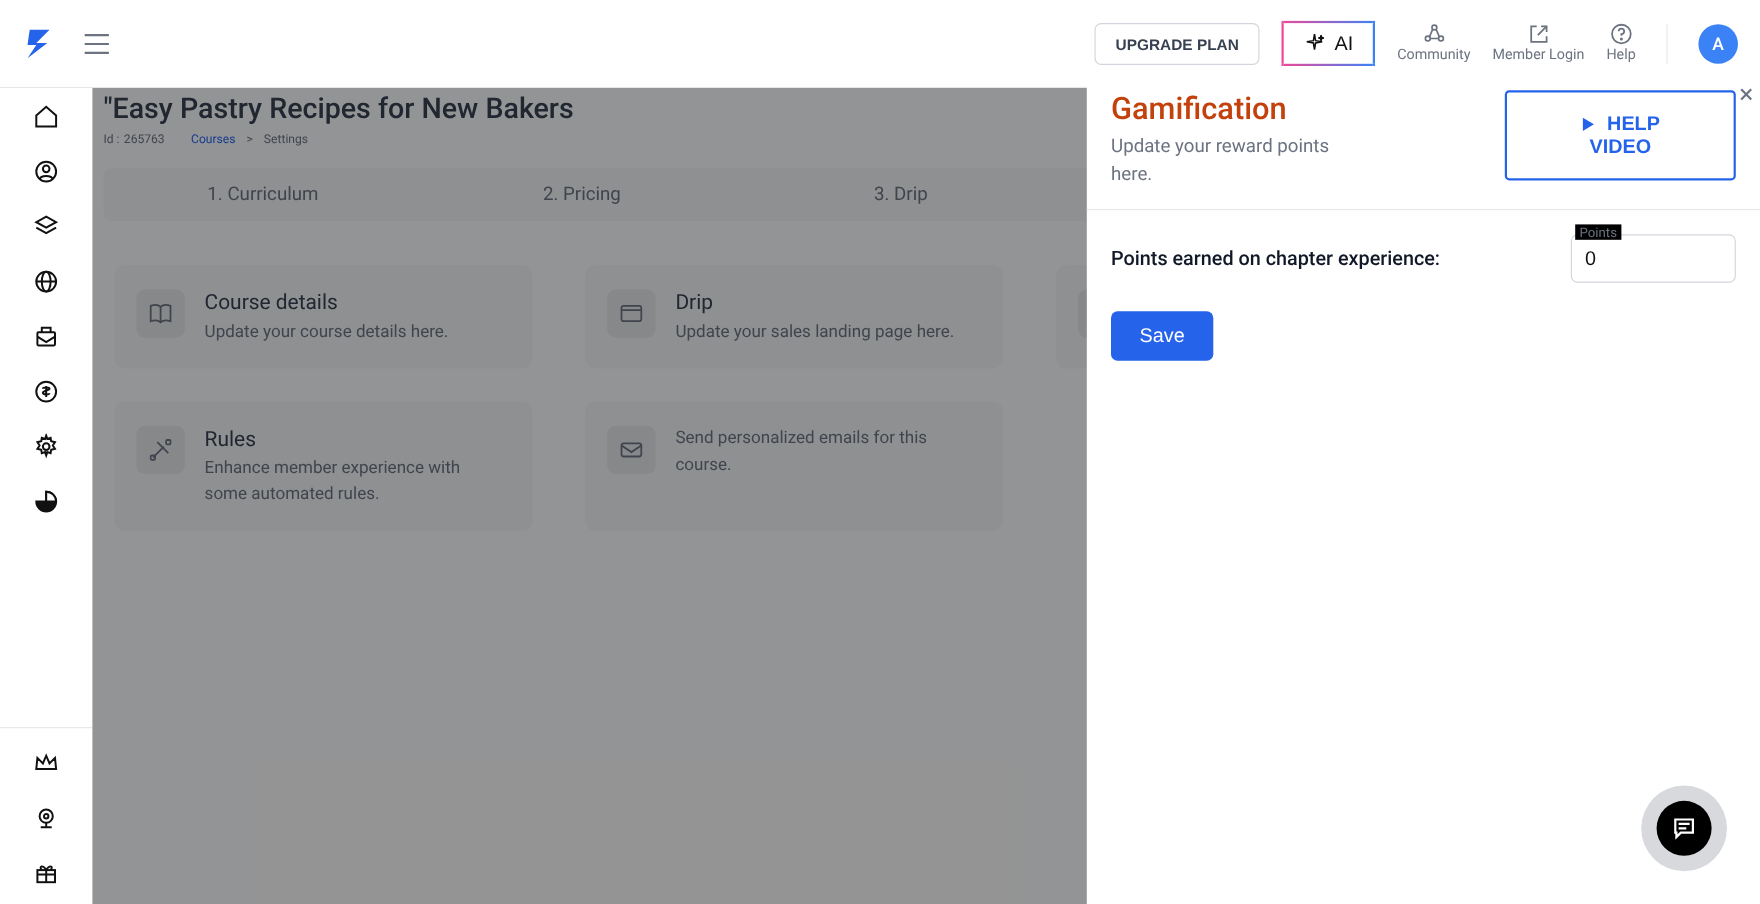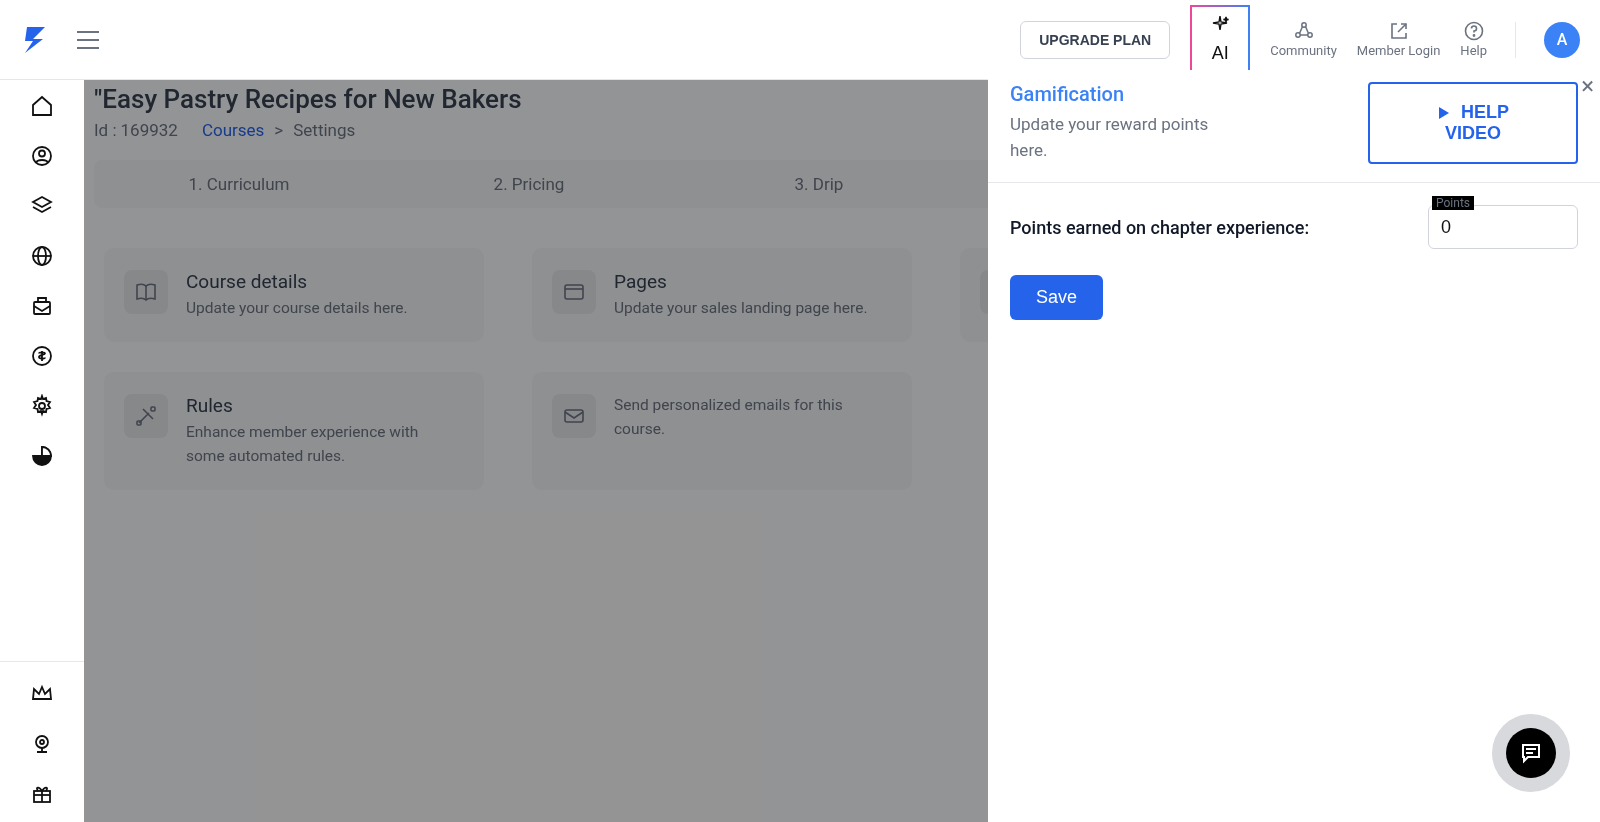--- a/index.html
+++ b/index.html
@@ -5,52 +5,52 @@
   * { box-sizing: border-box; margin: 0; padding: 0; }
   html, body { width: 1600px; height: 822px; font-family: -apple-system, BlinkMacSystemFont, "Segoe UI", Roboto, Arial, sans-serif; overflow: hidden; background: #fff; }
   
   
   .header { height: 80px; display: flex; align-items: center; border-bottom: 1px solid #e5e7eb; padding: 0 20px; position: relative; z-index: 50; background: #fff;}
   .header-left { display: flex; align-items: center; gap: 24px; }
   .logo { width: 32px; height: 32px; display:flex; align-items:center; justify-content:center;}
   .burger { cursor:pointer; display:flex; align-items:center;}
   .header-right { margin-left: auto; display: flex; align-items: center; gap: 20px; }
   .upgrade-btn { border: 1px solid #d1d5db; border-radius: 6px; padding: 10px 18px; font-size: 14px; font-weight: 600; color:#374151; background:#fff; cursor:pointer;}
-  .ai-btn { border: 2px solid; border-image: linear-gradient(90deg,#ec4899,#3b82f6) 1; border-radius: 6px; padding: 8px 18px; font-size: 18px; font-weight:500; color:#111; background:#fff; display:flex; align-items:center; gap:8px; cursor:pointer;flex-direction:column;}
+  .ai-btn { border: 2px solid; border-image: linear-gradient(90deg,#ec4899,#3b82f6) 1; border-radius: 6px; padding: 8px 18px; font-size: 18px; font-weight:500; color:#111; background:#fff; display:flex; align-items:center; gap:8px; cursor:pointer;}
   .hdr-item { display:flex; flex-direction:column; align-items:center; color:#6b7280; font-size:13px; gap:2px; cursor:pointer;}
   .vdiv { width:1px; height:36px; background:#e5e7eb; margin:0 8px;}
   .avatar { width:36px; height:36px; border-radius:50%; background:#3b82f6; color:#fff; display:flex; align-items:center; justify-content:center; font-weight:500; cursor:pointer;}
   
   
   .sidebar { position:absolute; top:70px; left:0; bottom:0; width:84px; background:#fff; display:flex; flex-direction:column; align-items:center; padding-top:14px; z-index:40;}
   .sb-icon { width:44px; height:44px; display:flex; align-items:center; justify-content:center; margin-bottom:6px; border-radius:6px; cursor:pointer;}
   .sb-spacer { flex:1; }
   .sb-divider { width:100%; height:1px; background:#e5e7eb; margin-bottom:10px;}
   
   
   .main { position:absolute; top:70px; left:84px; right:0; bottom:0; background:#f6f7f9;}
   .page-head { padding: 14px 10px 8px 10px; }
   .page-title { font-size:26px; font-weight:500; color:#374151; margin-bottom:6px;}
-  .breadcrumb { font-size:17px; color:#6b7280; display:flex; gap:10px; }
+  .breadcrumb { font-size:11px; color:#6b7280; display:flex; gap:10px; }
   .breadcrumb .link { color:#2563eb; cursor:pointer;}
   .tabs { margin:12px 10px 0 10px; background:#eef0f2; border-radius:8px; display:flex; padding: 14px 0; }
   .tab { flex-basis: 290px; text-align:center; font-size:17px; color:#6b7280; cursor:pointer;}
   .cards { padding: 40px 20px; display:grid; grid-template-columns: 380px 380px 380px; gap: 30px 48px; }
   .card { background:#eef0f2; border-radius:10px; padding:22px 20px; display:flex; gap:18px; align-items:flex-start; cursor:pointer;}
   .card-icon { width:44px; height:44px; border-radius:8px; background:#e0e3e7; display:flex; align-items:center; justify-content:center; flex-shrink:0;}
   .card-title { font-size:19px; color:#374151; margin-bottom:4px;}
   .card-desc { font-size:15.5px; color:#6b7280; line-height:1.5; max-width:260px;}
   
   
   .overlay { position:absolute; top:70px; left:84px; right:0; bottom:0; background:rgba(0,0,0,0.40); z-index:45;}
   
   
   .drawer { position:absolute; top:70px; right:0; bottom:0; width: 612px; background:#fff; z-index:60; display:flex; flex-direction:column;}
   .drawer-head { display:flex; align-items:flex-start; padding: 12px 22px 18px 22px; border-bottom:1px solid #e5e7eb; gap:16px;}
-  .drawer-title { font-size:20px; font-weight:500; color:#3b82f6; margin-bottom:6px;}
+  .drawer-title { font-size:28px; font-weight:500; color:#c2410c; margin-bottom:6px;}
   .drawer-sub { font-size:17px; color:#6b7280; line-height:1.5; max-width:220px;}
   .help-video-btn { margin-left:auto; border:2px solid #2563eb; color:#2563eb; background:#fff; border-radius:4px; padding: 18px 28px; font-size:18px; font-weight:600; display:flex; flex-direction:column; align-items:center; gap:0; min-width:210px; cursor:pointer;}
   .help-video-btn .row1 {display:flex; align-items:center; gap:10px;}
   .close-x { position:absolute; top:4px; right:6px; font-size:24px; color:#6b7280; cursor:pointer; line-height:1;}
   .drawer-body { padding: 22px 22px; }
   .row { display:flex; align-items:center; justify-content:space-between;}
   .row-label { font-size:18px; color:#111827; font-weight:500;}
   .points-wrap { position:relative; }
   .points-legend { position:absolute; top:-9px; left:4px; background:#000000; padding:0 4px; font-size:12px; color:#6b7280;}
   .points-input { width:150px; height:44px; border:1px solid #d1d5db; border-radius:6px; padding: 0 12px; font-size:18px; color:#111;}
@@ -203,21 +203,21 @@
         <path d="M12 9 C9 4 5 5 8 9 M12 9 C15 4 19 5 16 9"></path>
       </svg>
     </div>
 </div>
 
 <div class="main">
   <div class="page-head">
     <div class="page-title">"Easy Pastry Recipes for New Bakers</div>
     <div class="breadcrumb">
       <span>Id :</span>
-      <span style="margin-left:-6px;">169932</span>
+      <span style="margin-left:-6px;">265763</span>
       <span style="width:4px;"></span>
       <span class="link">Courses</span>
       <span>&gt;</span>
       <span>Settings</span>
     </div>
   </div>
   <div class="tabs">
     <div class="tab">1. Curriculum</div>
     <div class="tab">2. Pricing</div>
     <div class="tab">3. Drip</div>
@@ -236,21 +236,21 @@
       </div>
     </div>
     <div class="card">
       <div class="card-icon">
           <svg width="22" height="22" viewBox="0 0 22 22" stroke="#6b7280" stroke-width="1.6" fill="none">
             <rect x="2" y="4" width="18" height="14" rx="2"></rect>
             <line x1="2" y1="8" x2="20" y2="8"></line>
           </svg>
         </div>
       <div>
-        <div class="card-title">Pages</div>
+        <div class="card-title">Drip</div>
         <div class="card-desc">Update your sales landing page here.</div>
       </div>
     </div>
     <div class="card">
       <div class="card-icon"></div>
       <div>
         <div class="card-title"></div>
         <div class="card-desc"></div>
       </div>
     </div>

